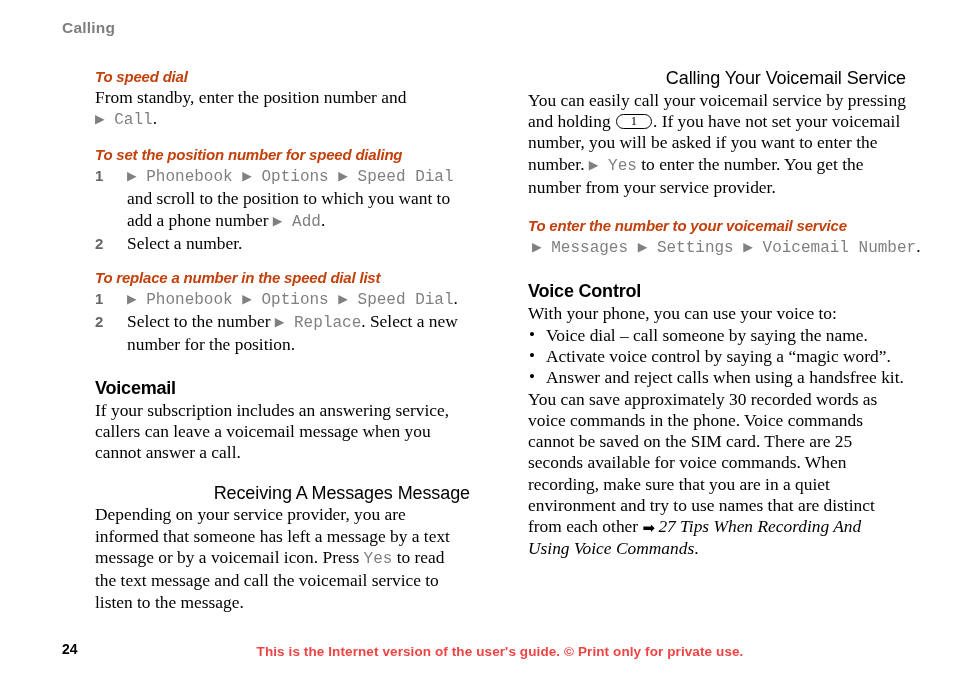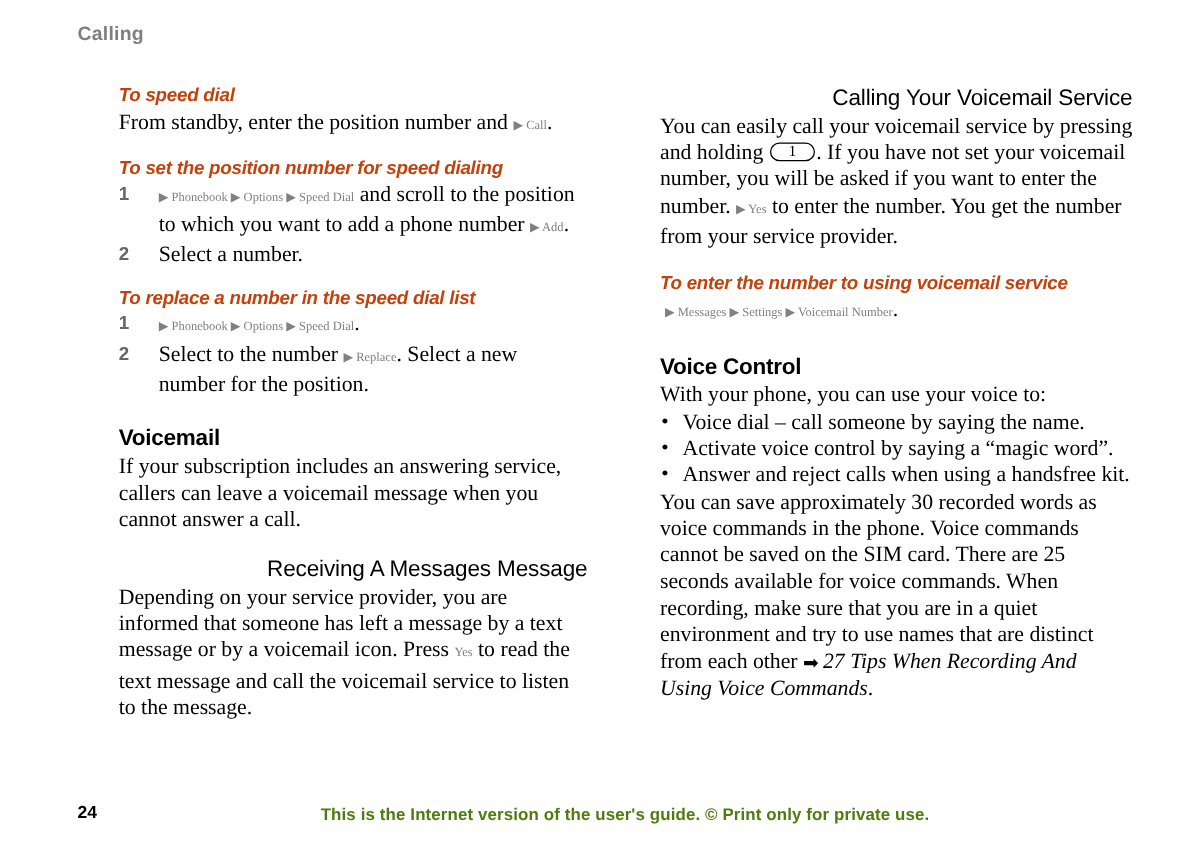--- a/index.html
+++ b/index.html
@@ -87,22 +87,22 @@
     margin: 0;
     color: #000;
     text-align: left;
   }
   .gap-md  { height: 15px; }
   .gap-lg  { height: 19px; }
   .gap-xl  { height: 22px; }
 
   
   .ui {
-    font-family: Liberation Serif, serif;
-    font-size: 10px;
+    font-family: Liberation Mono, monospace;
+    font-size: 16px;
     color: #808080;
     white-space: nowrap;
   }
 
   
   ol.steps {
     list-style: none;
     margin: 0;
     padding: 0;
   }
@@ -193,21 +193,21 @@
   }
   .watermark {
     position: absolute;
     left: 150px;
     top: 3px;
     width: 700px;
     text-align: center;
     font-family: "Liberation Sans", "DejaVu Sans", sans-serif;
     font-weight: bold;
     font-size: 13.5px;
-    color: #4d7c0f;
+    color: #ef4444;
     letter-spacing: 0.1px;
   }
 </style>
 </head>
 <body>
 
 <div class="page">
 
   <div class="running-head">Calling</div>
 
@@ -253,21 +253,21 @@
       <p class="body"><span>Depending on your service provider, you are informed that someone has left a message by a text message or by a voicemail icon. Press </span><span class="ui">Yes</span><span> to read the text message and call the voicemail service to listen to the message.</span></p>
     </div>
 
     <div class="col col-right">
 
       <h2 class="sub">Calling Your Voicemail Service</h2>
       <p class="body"><span>You can easily call your voicemail service by pressing and holding </span><span class="key">1</span><span>. If you have not set your voicemail number, you will be asked if you want to enter the number. </span><span class="ui">▶ Yes</span><span> to enter the number. You get the number from your service provider.</span></p>
 
       <div class="gap-lg"></div>
 
-      <h3 class="task">To enter the number to using voicemail service</h3>
+      <h3 class="task">To enter the number to your voicemail service</h3>
       <p class="body" style="padding-left:4px;"><span class="ui">▶ Messages ▶ Settings ▶ Voicemail Number</span><span>.</span></p>
 
       <div class="gap-xl"></div>
 
       <h1 class="sec">Voice Control</h1>
       <p class="body">With your phone, you can use your voice to:</p>
 
       <ul class="bullets">
         <li>
           <span class="dot">•</span><span>Voice dial – call someone by saying the name.</span>

